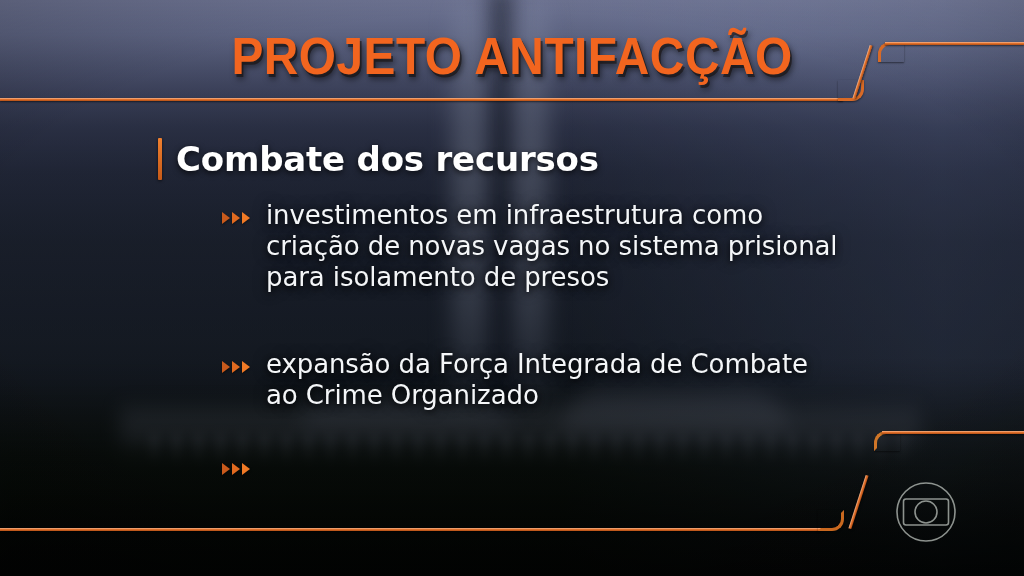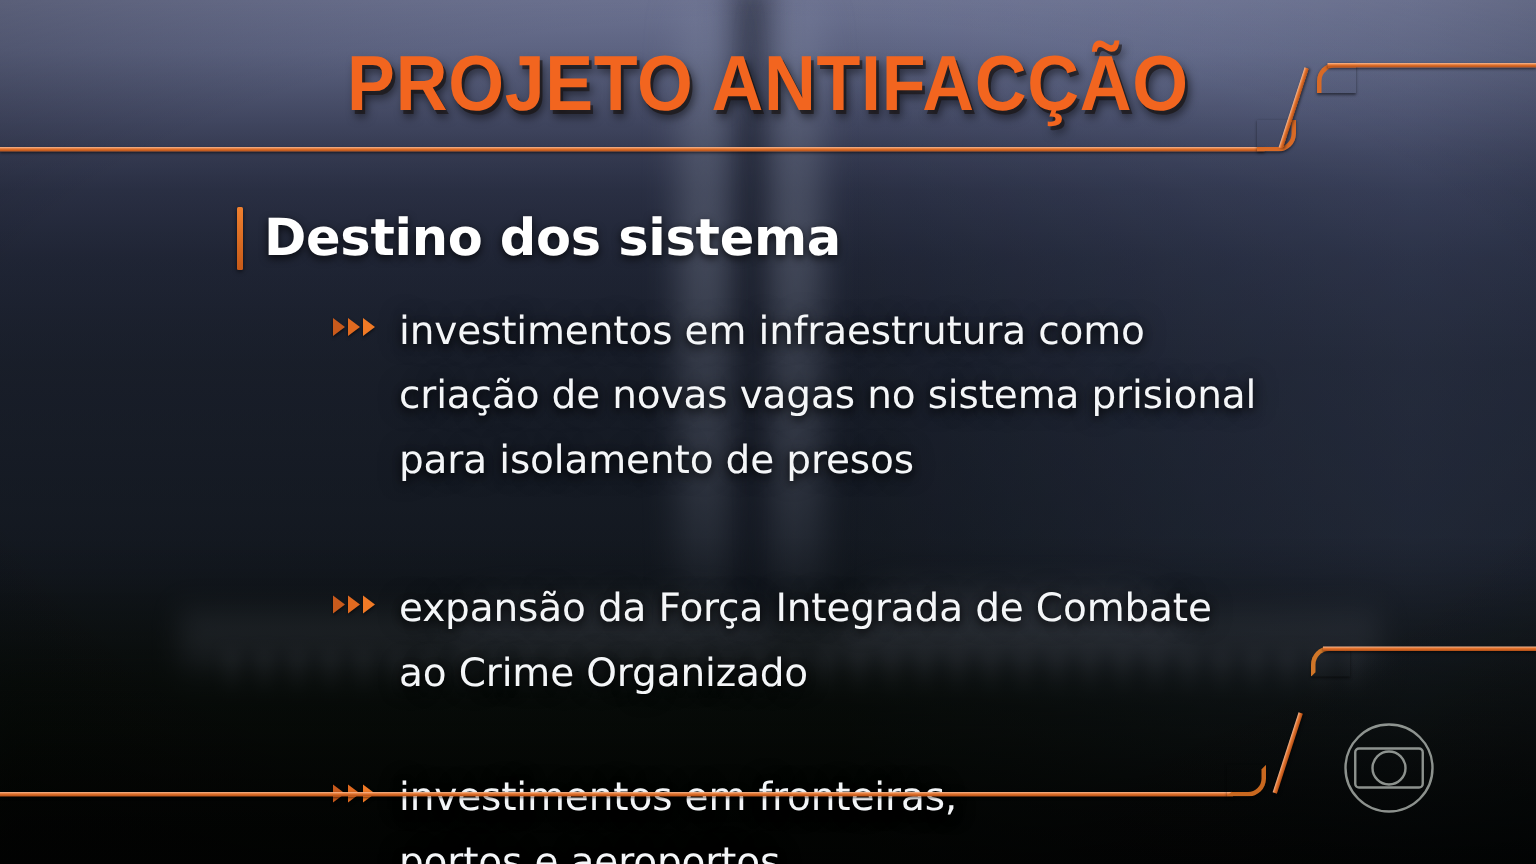--- a/index.html
+++ b/index.html
@@ -256,21 +256,21 @@
     border-left:8px solid #c85a1c;
     filter:drop-shadow(0 1px 1px rgba(0,0,0,0.6));
   }
   .tri.t2 { border-left-color:#e06a20; }
   .tri.t3 { border-left-color:#f07a26; }
 
   .bullet-text {
     font-family:"DejaVu Sans", sans-serif;
     font-weight:400;
     font-size:26px;
-    line-height:43px;
+    line-height:31px;
     color:#f4f6f8;
     text-shadow:0 2px 6px rgba(0,0,0,0.85), 0 0 14px rgba(0,0,0,0.5);
     white-space:pre-line;
     letter-spacing:-0.1px;
   }
 
   
   #globo-logo {
     position:absolute; left:895px; top:481px;
     width:62px; height:62px;
@@ -304,21 +304,21 @@
     <div class="joint" id="joint-top-lo"></div>
     <div class="rule-diag" id="rule-top-diag"></div>
     <div class="joint" id="joint-top-hi"></div>
     <div class="rule-line" id="rule-top-right"></div>
   </div>
 
   <div id="headline">PROJETO ANTIFACÇÃO</div>
 
   <div id="subtitle-row">
     <div id="subtitle-bar"></div>
-    <div id="subtitle-text">Destino dos sistema</div>
+    <div id="subtitle-text">Combate dos recursos</div>
   </div>
 
   <div id="bullets">
 
     <div class="bullet" id="bullet-0">
       <div class="bullet-marker">
         <span class="tri t1"></span>
         <span class="tri t2"></span>
         <span class="tri t3"></span>
       </div>
@@ -336,22 +336,20 @@
       <div class="bullet-text">expansão da Força Integrada de Combate
 ao Crime Organizado</div>
     </div>
 
     <div class="bullet" id="bullet-2">
       <div class="bullet-marker">
         <span class="tri t1"></span>
         <span class="tri t2"></span>
         <span class="tri t3"></span>
       </div>
-      <div class="bullet-text">investimentos em fronteiras,
-portos e aeroportos</div>
     </div>
 
   </div>
 
   <div class="rule">
     <div class="rule-line" id="rule-bot-left"></div>
     <div class="joint" id="joint-bot-lo"></div>
     <div class="rule-diag" id="rule-bot-diag"></div>
     <div class="joint" id="joint-bot-hi"></div>
     <div class="rule-line" id="rule-bot-right"></div>

